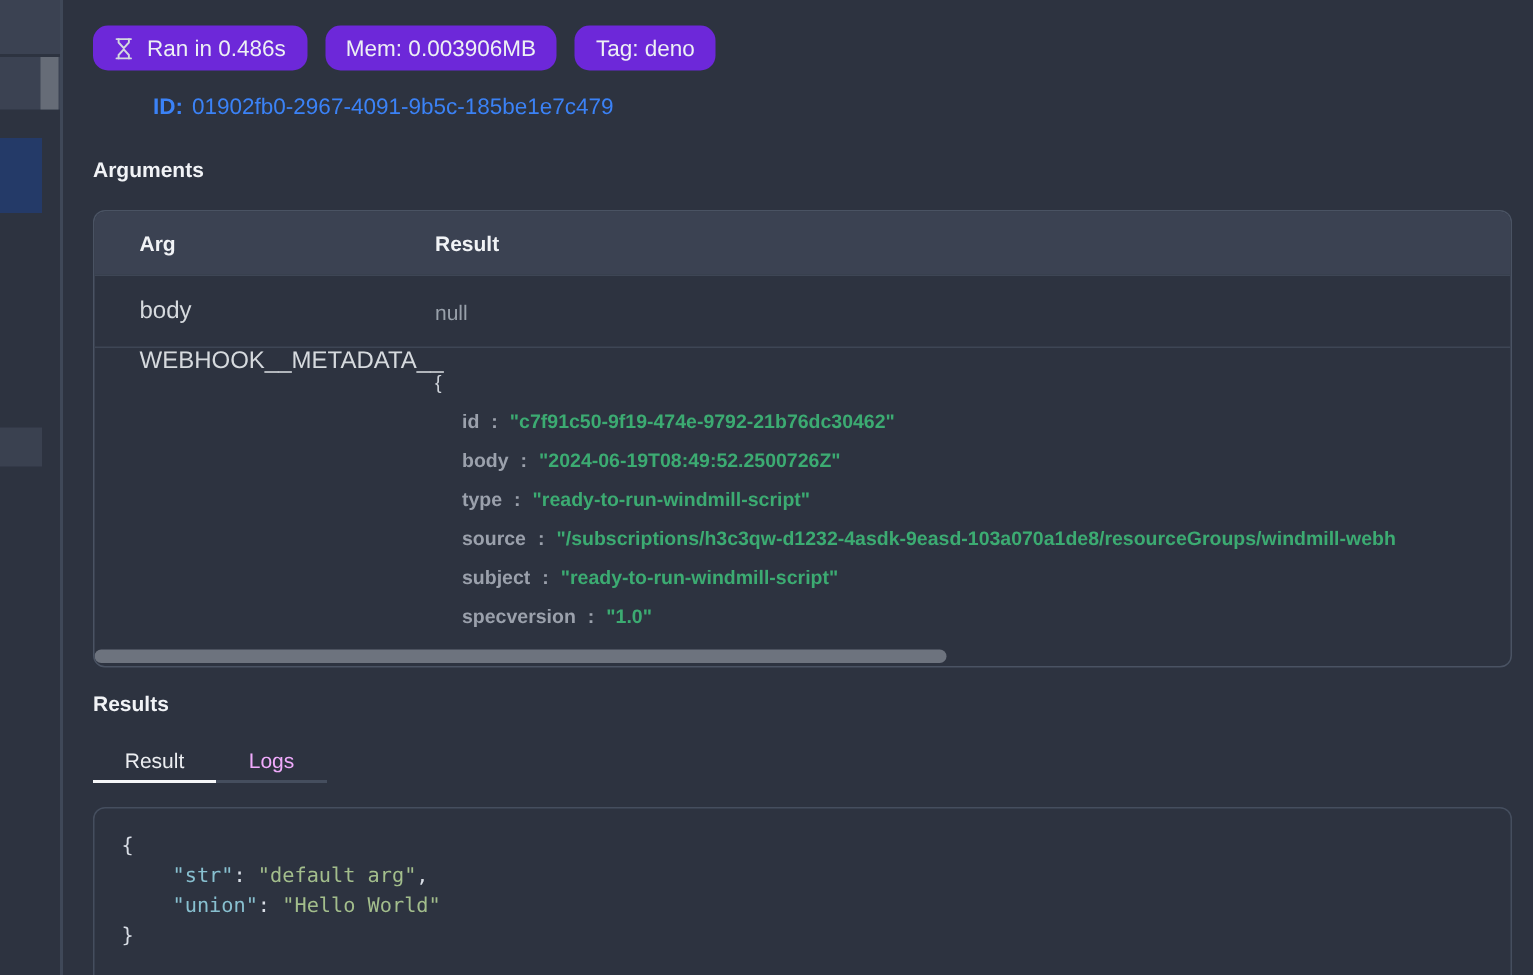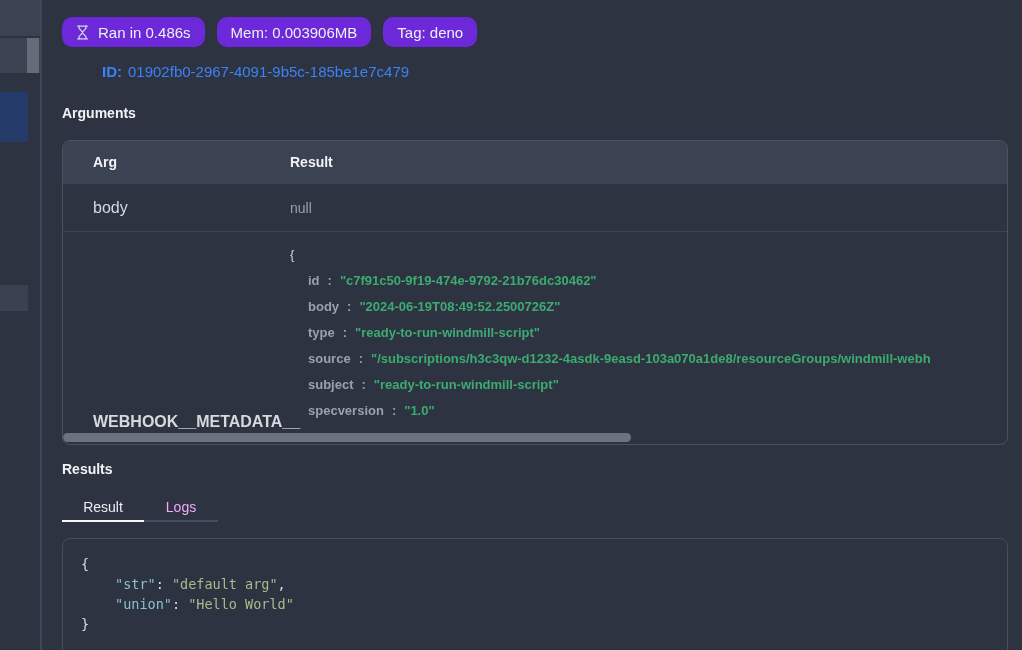--- a/index.html
+++ b/index.html
@@ -49,21 +49,21 @@
   }
   .tr { display:flex; }
   .th-row { height:42px; background:#3b4252; align-items:center;
             font-size:14px; font-weight:700; color:#f1f3f6;justify-content:space-between; }
   .col-arg { width:197px; padding-left:30px; flex:none; }
   .col-val { flex:1; padding-left:30px; min-width:0; }
   .row-body { height:48px; align-items:center; border-top:1px solid #3e4655; }
   .arg-name { font-size:16px; color:#d6dade; }
   .null-val { font-size:14px; color:#98a0aa; }
   .row-webhook { border-top:1px solid #3e4655; }
-  .row-webhook .col-arg { display:flex; align-items:flex-end;font-weight:bold; }
+  .row-webhook .col-arg { display:flex; align-items:flex-start; }
   .row-webhook .col-val { padding-top:10px; padding-bottom:7px; overflow:hidden; }
 
   .obj-viewer { font-size:13px; line-height:26px; white-space:nowrap; }
   .ov-brace { color:#cfd4db; }
   .ov-line  { padding-left:18px; }
   .ov-key   { color:#9ba1ac; font-weight:600; cursor:pointer; }
   .ov-colon { color:#9ba1ac; font-weight:600; margin:0 8px; }
   .ov-val   { color:#3cab72; font-weight:600; }
 
   

